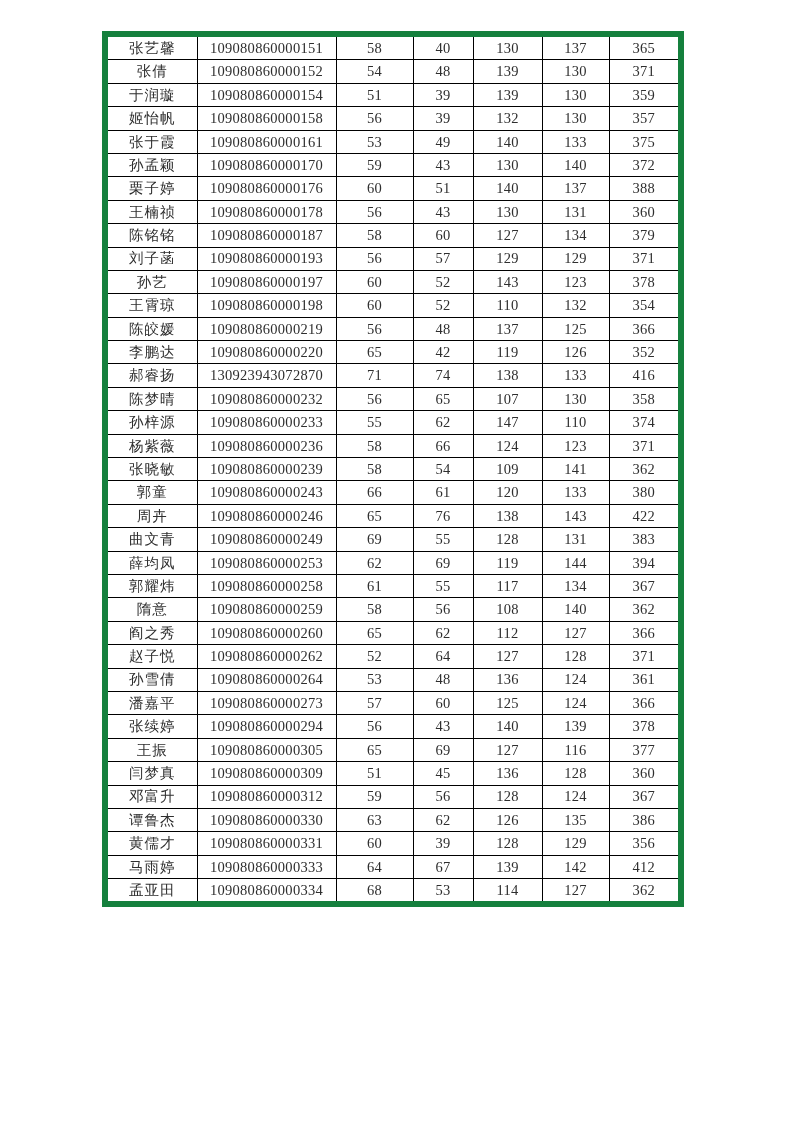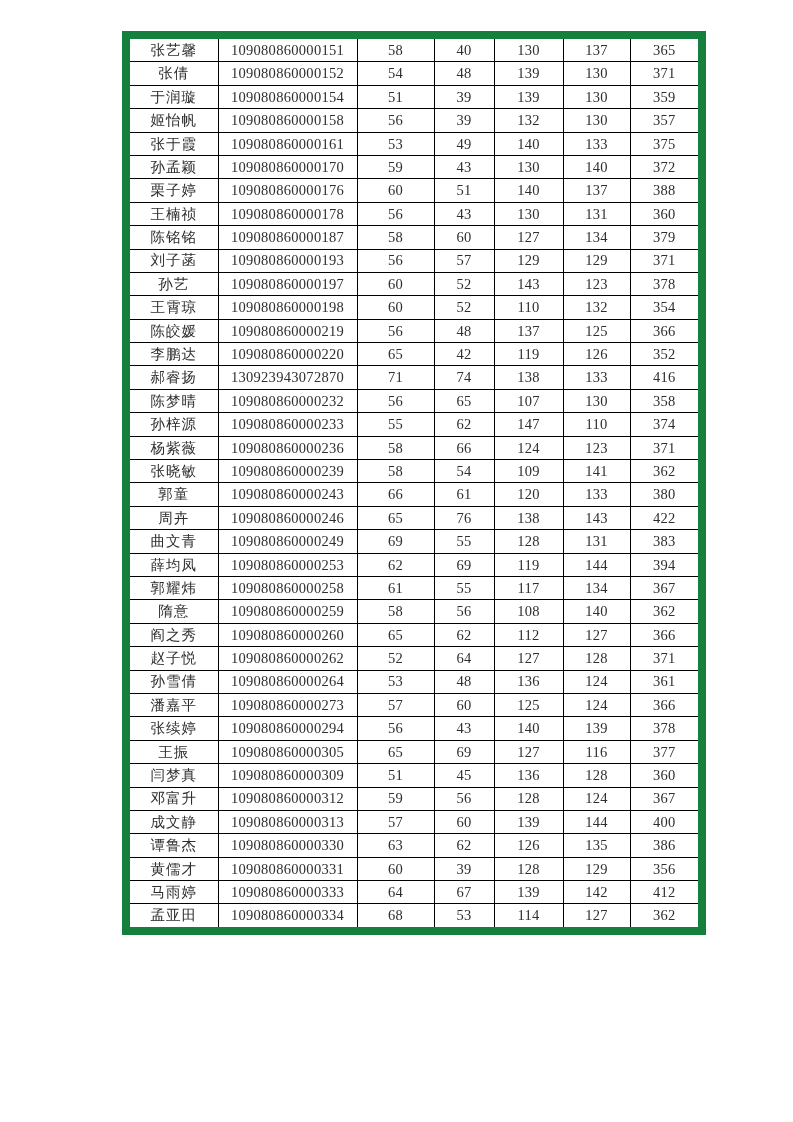--- a/index.html
+++ b/index.html
@@ -15,22 +15,21 @@
     overflow: hidden;
     font-family: "Liberation Serif", "DejaVu Serif", serif;
   }
   table.score-table {
     position: absolute;
     left: 102px;
     top: 31px;
     width: 576px;
     border-collapse: collapse;
     table-layout: fixed;
-    border: 8px solid #15803d;
-    margin-left: 20px;
+    border: 6px solid #15803d;
   }
   table.score-table td {
     border: 1px solid #000000;
     height: 22.4px;
     padding: 0;
     text-align: center;
     vertical-align: middle;
     font-size: 14.5px;
     line-height: 1;
     color: #2e2e2e;
@@ -348,29 +347,20 @@
         <tr>
           <td class="cell-name">邓富升</td>
           <td class="cell-exam-id">109080860000312</td>
           <td class="cell-score-1">59</td>
           <td class="cell-score-2">56</td>
           <td class="cell-score-3">128</td>
           <td class="cell-score-4">124</td>
           <td class="cell-total">367</td>
         </tr>
         <tr>
-          <td class="cell-name">成文静</td>
-          <td class="cell-exam-id">109080860000313</td>
-          <td class="cell-score-1">57</td>
-          <td class="cell-score-2">60</td>
-          <td class="cell-score-3">139</td>
-          <td class="cell-score-4">144</td>
-          <td class="cell-total">400</td>
-        </tr>
-        <tr>
           <td class="cell-name">谭鲁杰</td>
           <td class="cell-exam-id">109080860000330</td>
           <td class="cell-score-1">63</td>
           <td class="cell-score-2">62</td>
           <td class="cell-score-3">126</td>
           <td class="cell-score-4">135</td>
           <td class="cell-total">386</td>
         </tr>
         <tr>
           <td class="cell-name">黄儒才</td>

